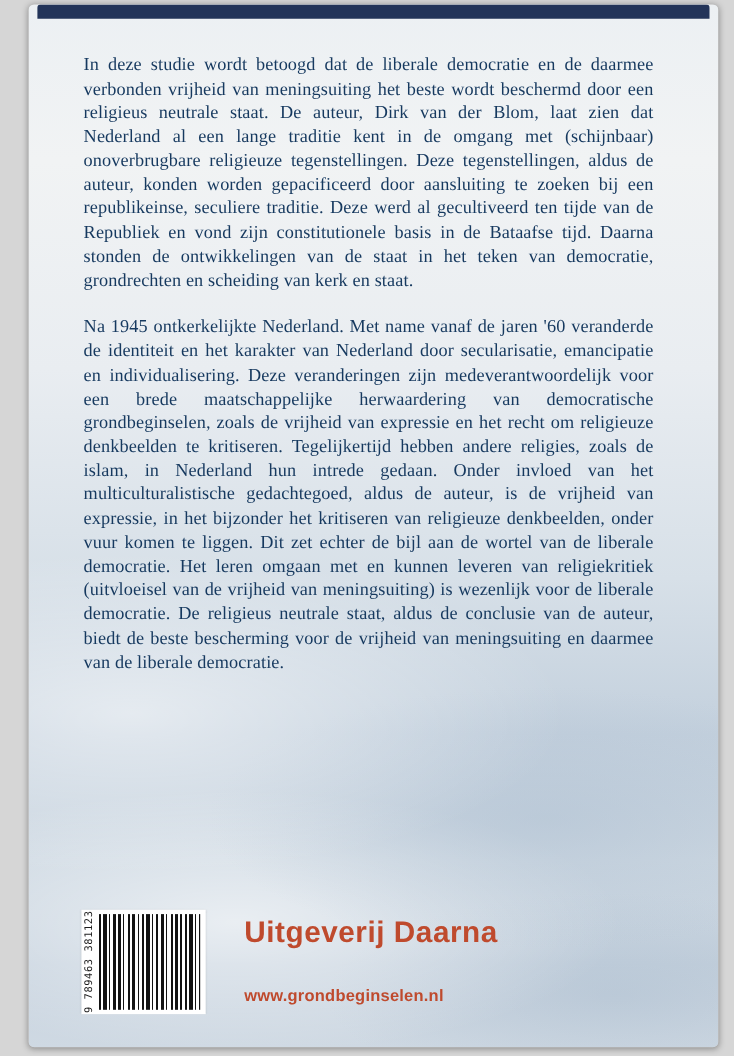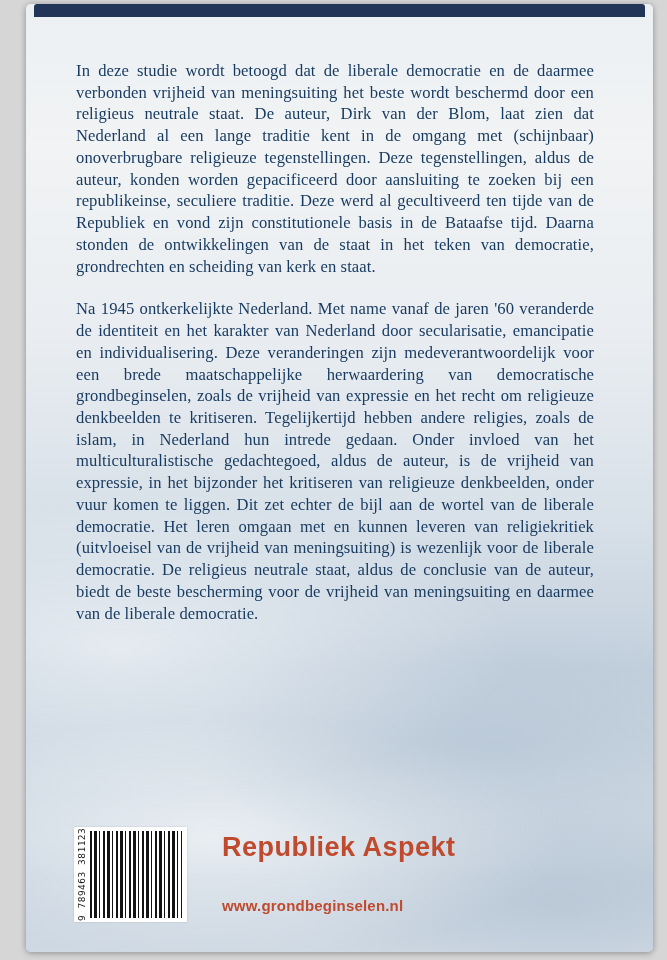--- a/index.html
+++ b/index.html
@@ -35,21 +35,21 @@
     top: 0;
     left: 8px;
     right: 8px;
     height: 13px;
     background: #233459;
     border-radius: 3px 3px 0 0;
   }
   .text-block {
     position: absolute;
     left: 50px;
-    top: 56px;
+    top: 44px;
     width: 518px;
     color: #16395f;
     font-size: 16.6px;
     line-height: 1.31;
     letter-spacing: 0.1px;
     text-align: justify;
   }
   .text-block p {
     margin: 0;
   }
@@ -126,15 +126,15 @@
   <div class="text-block">
     <p>In deze studie wordt betoogd dat de liberale democratie en de daarmee verbonden vrijheid van meningsuiting het beste wordt beschermd door een religieus neutrale staat. De auteur, Dirk van der Blom, laat zien dat Nederland al een lange traditie kent in de omgang met (schijnbaar) onoverbrugbare religieuze tegenstellingen. Deze tegenstellingen, aldus de auteur, konden worden gepacificeerd door aansluiting te zoeken bij een republikeinse, seculiere traditie. Deze werd al gecultiveerd ten tijde van de Republiek en vond zijn constitutionele basis in de Bataafse tijd. Daarna stonden de ontwikkelingen van de staat in het teken van democratie, grondrechten en scheiding van kerk en staat.</p>
     <p>Na 1945 ontkerkelijkte Nederland. Met name vanaf de jaren '60 veranderde de identiteit en het karakter van Nederland door secularisatie, emancipatie en individualisering. Deze veranderingen zijn medeverantwoordelijk voor een brede maatschappelijke herwaardering van democratische grondbeginselen, zoals de vrijheid van expressie en het recht om religieuze denkbeelden te kritiseren. Tegelijkertijd hebben andere religies, zoals de islam, in Nederland hun intrede gedaan. Onder invloed van het multiculturalistische gedachtegoed, aldus de auteur, is de vrijheid van expressie, in het bijzonder het kritiseren van religieuze denkbeelden, onder vuur komen te liggen. Dit zet echter de bijl aan de wortel van de liberale democratie. Het leren omgaan met en kunnen leveren van religiekritiek (uitvloeisel van de vrijheid van meningsuiting) is wezenlijk voor de liberale democratie. De religieus neutrale staat, aldus de conclusie van de auteur, biedt de beste bescherming voor de vrijheid van meningsuiting en daarmee van de liberale democratie.</p>
   </div>
 
   <div class="barcode-box">
     <div class="isbn">9 789463 381123</div>
     <div class="bars"></div>
   </div>
 
-  <div class="publisher">Republiek Aspekt</div>
+  <div class="publisher">Uitgeverij Daarna</div>
   <div class="website">www.grondbeginselen.nl</div>
 </div>
 
 </body></html>

